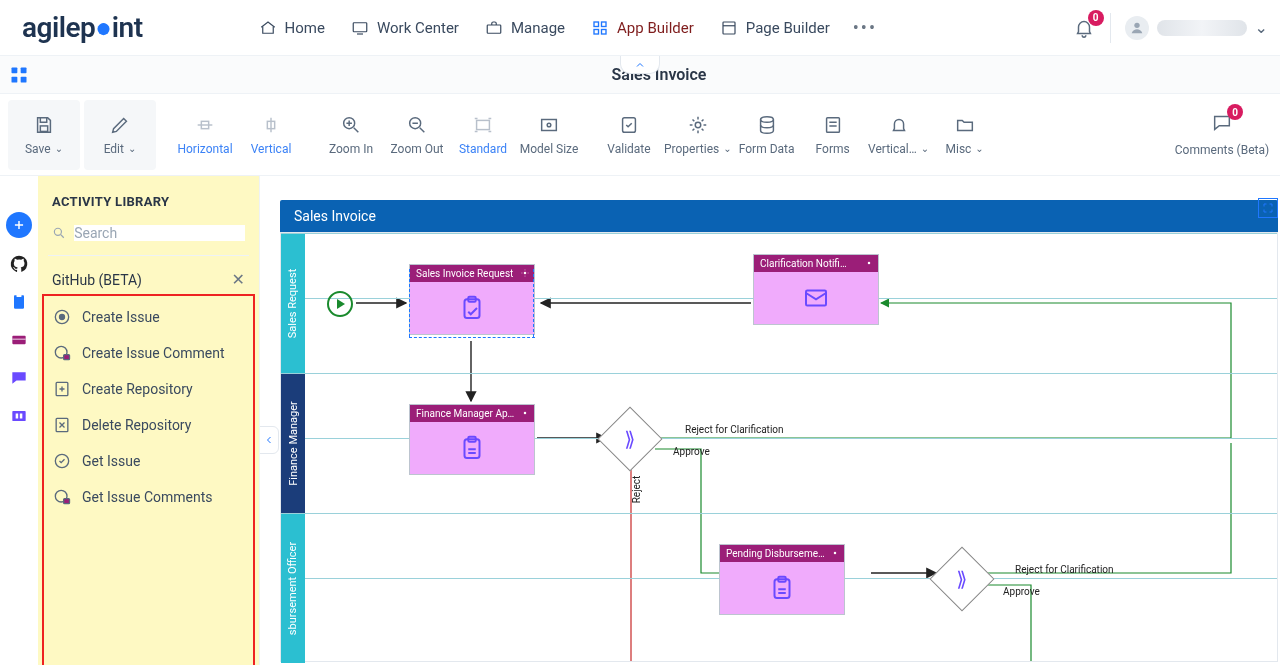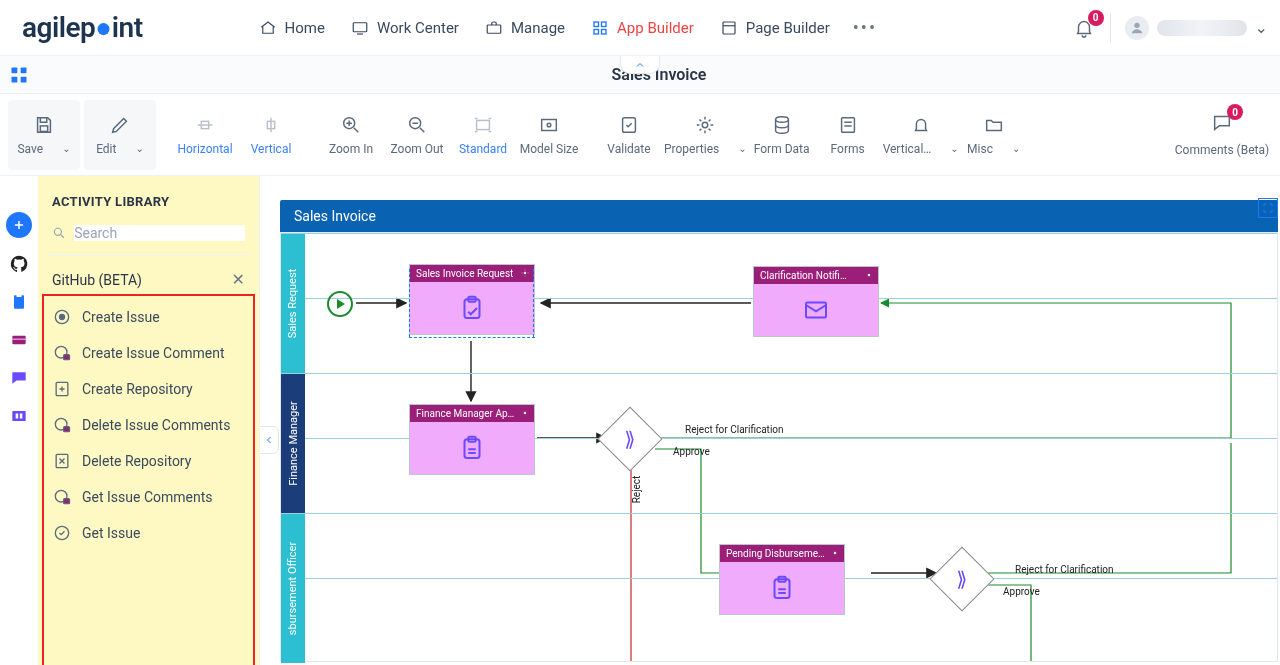--- a/index.html
+++ b/index.html
@@ -4,21 +4,21 @@
 <style>
   * { box-sizing: border-box; margin: 0; padding: 0; font-family: -apple-system, BlinkMacSystemFont, "Segoe UI", Roboto, Arial, sans-serif; }
   body { width: 1280px; height: 665px; overflow: hidden; background: #fff; position: relative; }
 
   
   .topnav { height: 56px; display: flex; align-items: center; padding: 0 12px 0 22px; border-bottom: 1px solid #eef2f6; }
   .logo { font-size: 28px; font-weight: 600; color: #1e3350; letter-spacing: -0.5px; margin-right: 116px; text-align: center; }
   .logo .dot { color: #1f77ff; }
   .navitems { display: flex; gap: 26px; align-items: center; }
   .navitem { display: flex; align-items: center; gap: 8px; color: #3a4a5f; font-size: 15px; cursor: pointer; }
-  .navitem.active { color: #ef4444; text-align: center; }
+  .navitem.active { color: #7f1d1d; text-align: center; }
   .navitem .ni-icon { width: 18px; height: 18px; display: inline-flex; align-items: center; justify-content: center; }
   .nav-right { margin-left: auto; display: flex; align-items: center; gap: 14px; }
   .bell-wrap { position: relative; width: 24px; height: 24px; display:flex; align-items:center; justify-content:center;}
   .red-badge { position: absolute; top: -6px; right: -8px; background: #d81b60; color: #fff; font-size: 10px; font-weight: 700; width: 16px; height: 16px; border-radius: 50%; display: flex; align-items: center; justify-content: center; }
   .divider-v { width: 1px; height: 30px; background: #e3e8ee; }
   .avatar { width: 24px; height: 24px; border-radius: 50%; background: #e9edf1; display: inline-flex; align-items: center; justify-content: center; }
   .user-chip { display: flex; align-items: center; gap: 8px; cursor: pointer; }
   .user-blur { width: 90px; height: 16px; border-radius: 8px; background: linear-gradient(90deg,#e0e4e9,#f2f4f7,#e0e4e9); }
 
   
@@ -28,21 +28,21 @@
   .subhdr { height: 38px; border-bottom: 1px solid #eef2f6; background: #fafbfc; display: flex; align-items: center; }
   .grid-btn { width: 38px; display: flex; justify-content: center; color: #1f77ff; cursor:pointer;}
   .subhdr-title { flex: 1; text-align: center; font-size: 16px; font-weight: 600; color: #2a3647; }
 
   
   .toolbar { height: 82px; display: flex; align-items: center; padding: 0 8px; border-bottom: 1px solid #eef2f6; gap: 4px; }
   .tbtn { min-width: 62px; height: 70px; display: flex; flex-direction: column; align-items: center; justify-content: center; gap: 6px; color: #5a6a7d; font-size: 12px; border-radius: 4px; cursor: pointer; position:relative;}
   .tbtn.big { min-width: 72px; background: #f5f7f9; }
   .tbtn.disabled { color: #3b82f6; cursor: default; }
   .tbtn .tb-icon { width: 22px; height: 22px; }
-  .tbtn .tb-label { display: flex; align-items: center; gap: 19px; white-space: nowrap;}
+  .tbtn .tb-label { display: flex; align-items: center; gap: 4px; white-space: nowrap;}
   .tgap { width: 10px; }
   .toolbar-spacer { flex: 1; }
   .tbtn.last { position: relative; }
   .tbtn .caret { font-size: 10px; color: #5a6a7d; }
 
   
   .main { position: absolute; top: 176px; left: 0; right: 0; bottom: 0; display: flex; }
 
   .rail { width: 38px; background: #fff; display: flex; flex-direction: column; align-items: center; gap: 14px; padding-top: 36px; }
   .rail-btn { width: 24px; height: 24px; display: flex; align-items: center; justify-content: center; cursor: pointer; }
@@ -404,52 +404,43 @@
           <svg viewBox="0 0 24 24" width="20" height="20" fill="none" stroke="#5a6a7d" stroke-width="1.6">
             <rect x="5" y="4" width="14" height="16" rx="1"></rect>
             <path d="M12 9v6M9 12h6"></path>
           </svg>
         </span>
       <span class="li-label">Create Repository</span>
     </div>
     <div class="lib-item">
       <span class="li-icon">
           <svg viewBox="0 0 24 24" width="20" height="20" fill="none" stroke="#5a6a7d" stroke-width="1.6">
-            <circle cx="11" cy="11" r="7"></circle>
-            <rect x="14" y="14" width="7" height="6" rx="1" fill="#9b1e78"></rect>
+            <rect x="5" y="4" width="14" height="16" rx="1"></rect>
+            <path d="M9 9l6 6M15 9l-6 6"></path>
           </svg>
         </span>
-      <span class="li-label">Delete Issue Comments</span>
+      <span class="li-label">Delete Repository</span>
     </div>
     <div class="lib-item">
       <span class="li-icon">
           <svg viewBox="0 0 24 24" width="20" height="20" fill="none" stroke="#5a6a7d" stroke-width="1.6">
-            <rect x="5" y="4" width="14" height="16" rx="1"></rect>
-            <path d="M9 9l6 6M15 9l-6 6"></path>
+            <circle cx="12" cy="12" r="8"></circle>
+            <path d="M9 12l2 2 4-4"></path>
           </svg>
         </span>
-      <span class="li-label">Delete Repository</span>
+      <span class="li-label">Get Issue</span>
     </div>
     <div class="lib-item">
       <span class="li-icon">
           <svg viewBox="0 0 24 24" width="20" height="20" fill="none" stroke="#5a6a7d" stroke-width="1.6">
             <circle cx="11" cy="11" r="7"></circle>
             <rect x="14" y="14" width="7" height="6" rx="1" fill="#9b1e78"></rect>
           </svg>
         </span>
       <span class="li-label">Get Issue Comments</span>
-    </div>
-    <div class="lib-item">
-      <span class="li-icon">
-          <svg viewBox="0 0 24 24" width="20" height="20" fill="none" stroke="#5a6a7d" stroke-width="1.6">
-            <circle cx="12" cy="12" r="8"></circle>
-            <path d="M9 12l2 2 4-4"></path>
-          </svg>
-        </span>
-      <span class="li-label">Get Issue</span>
     </div>
 
     <div class="lib-highlight"></div>
   </div>
 
   <div class="canvas-wrap">
     <div class="collapse-side">
       <svg viewBox="0 0 24 24" width="12" height="12" fill="none" stroke="#1f77ff" stroke-width="2">
           <path d="M15 6l-6 6 6 6"></path>
         </svg>
@@ -510,21 +501,21 @@
                   </svg></span></div>
             <div class="act-body">
                 <svg viewBox="0 0 24 24" width="30" height="30" fill="none" stroke="#6a4aff" stroke-width="1.6">
                   <rect x="6" y="5" width="12" height="15" rx="2"></rect>
                   <rect x="9" y="3" width="6" height="4" rx="1"></rect>
                   <path d="M9 15l2 2 5-5"></path>
                 </svg>
               </div>
             <div class="dash-below"></div>
           </div>
-          <div class="act" style="left:448px; top:32px;">
+          <div class="act" style="left:448px; top:20px;">
             <div class="act-hdr"><span>Clarification Notifi…</span><span class="gear"><svg viewBox="0 0 24 24" width="10" height="10" fill="#fff">
                     <circle cx="12" cy="12" r="3"></circle>
                   </svg></span></div>
             <div class="act-body">
                 <svg viewBox="0 0 24 24" width="30" height="30" fill="none" stroke="#6a4aff" stroke-width="1.6">
                   <rect x="4" y="6" width="16" height="12" rx="1"></rect>
                   <path d="M4 8l8 5 8-5"></path>
                 </svg>
               </div>
           </div>

